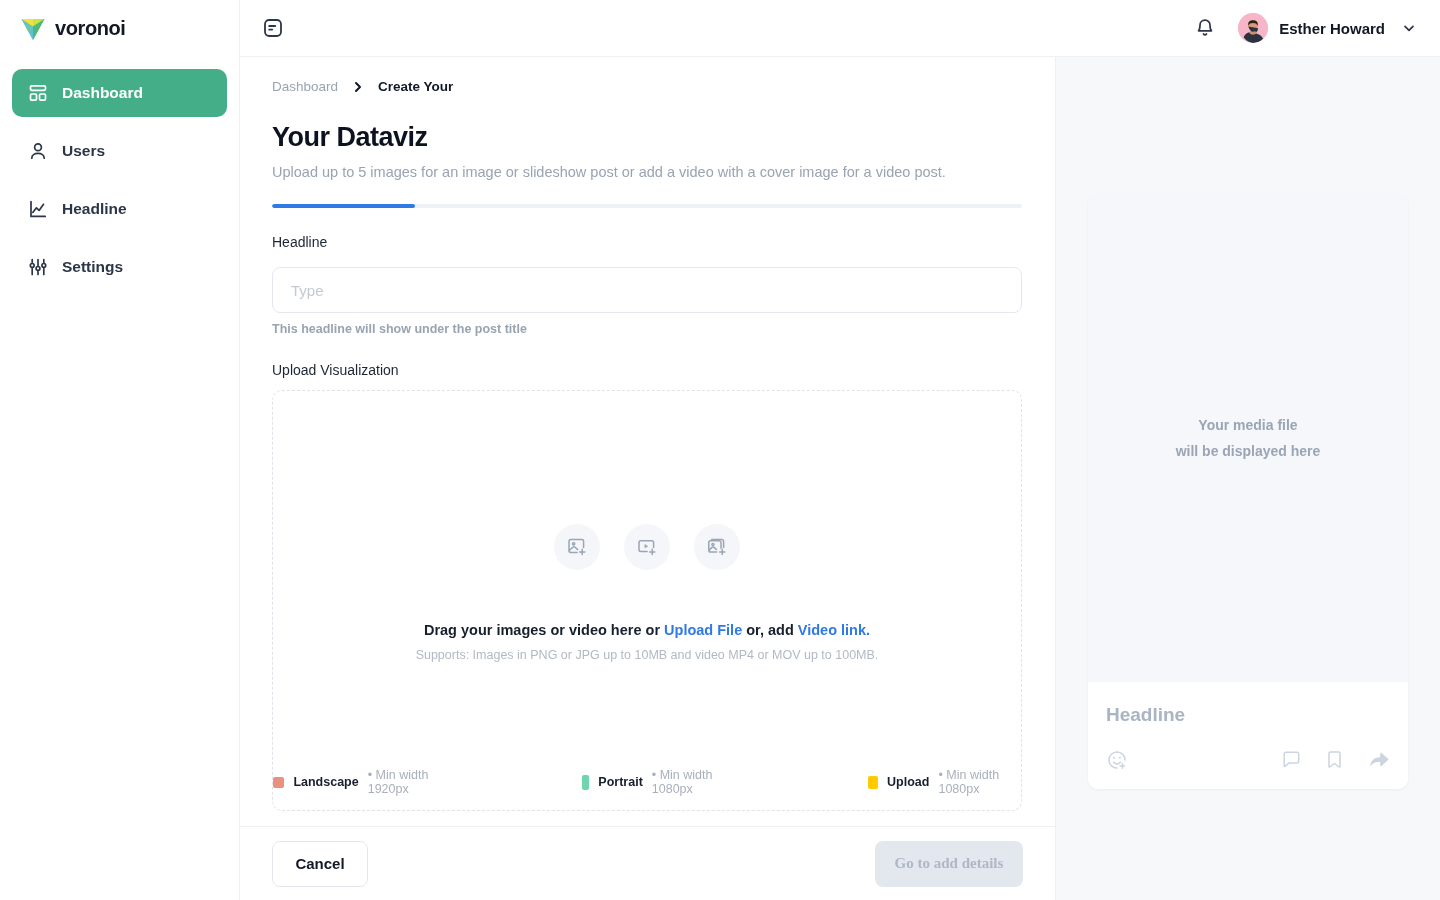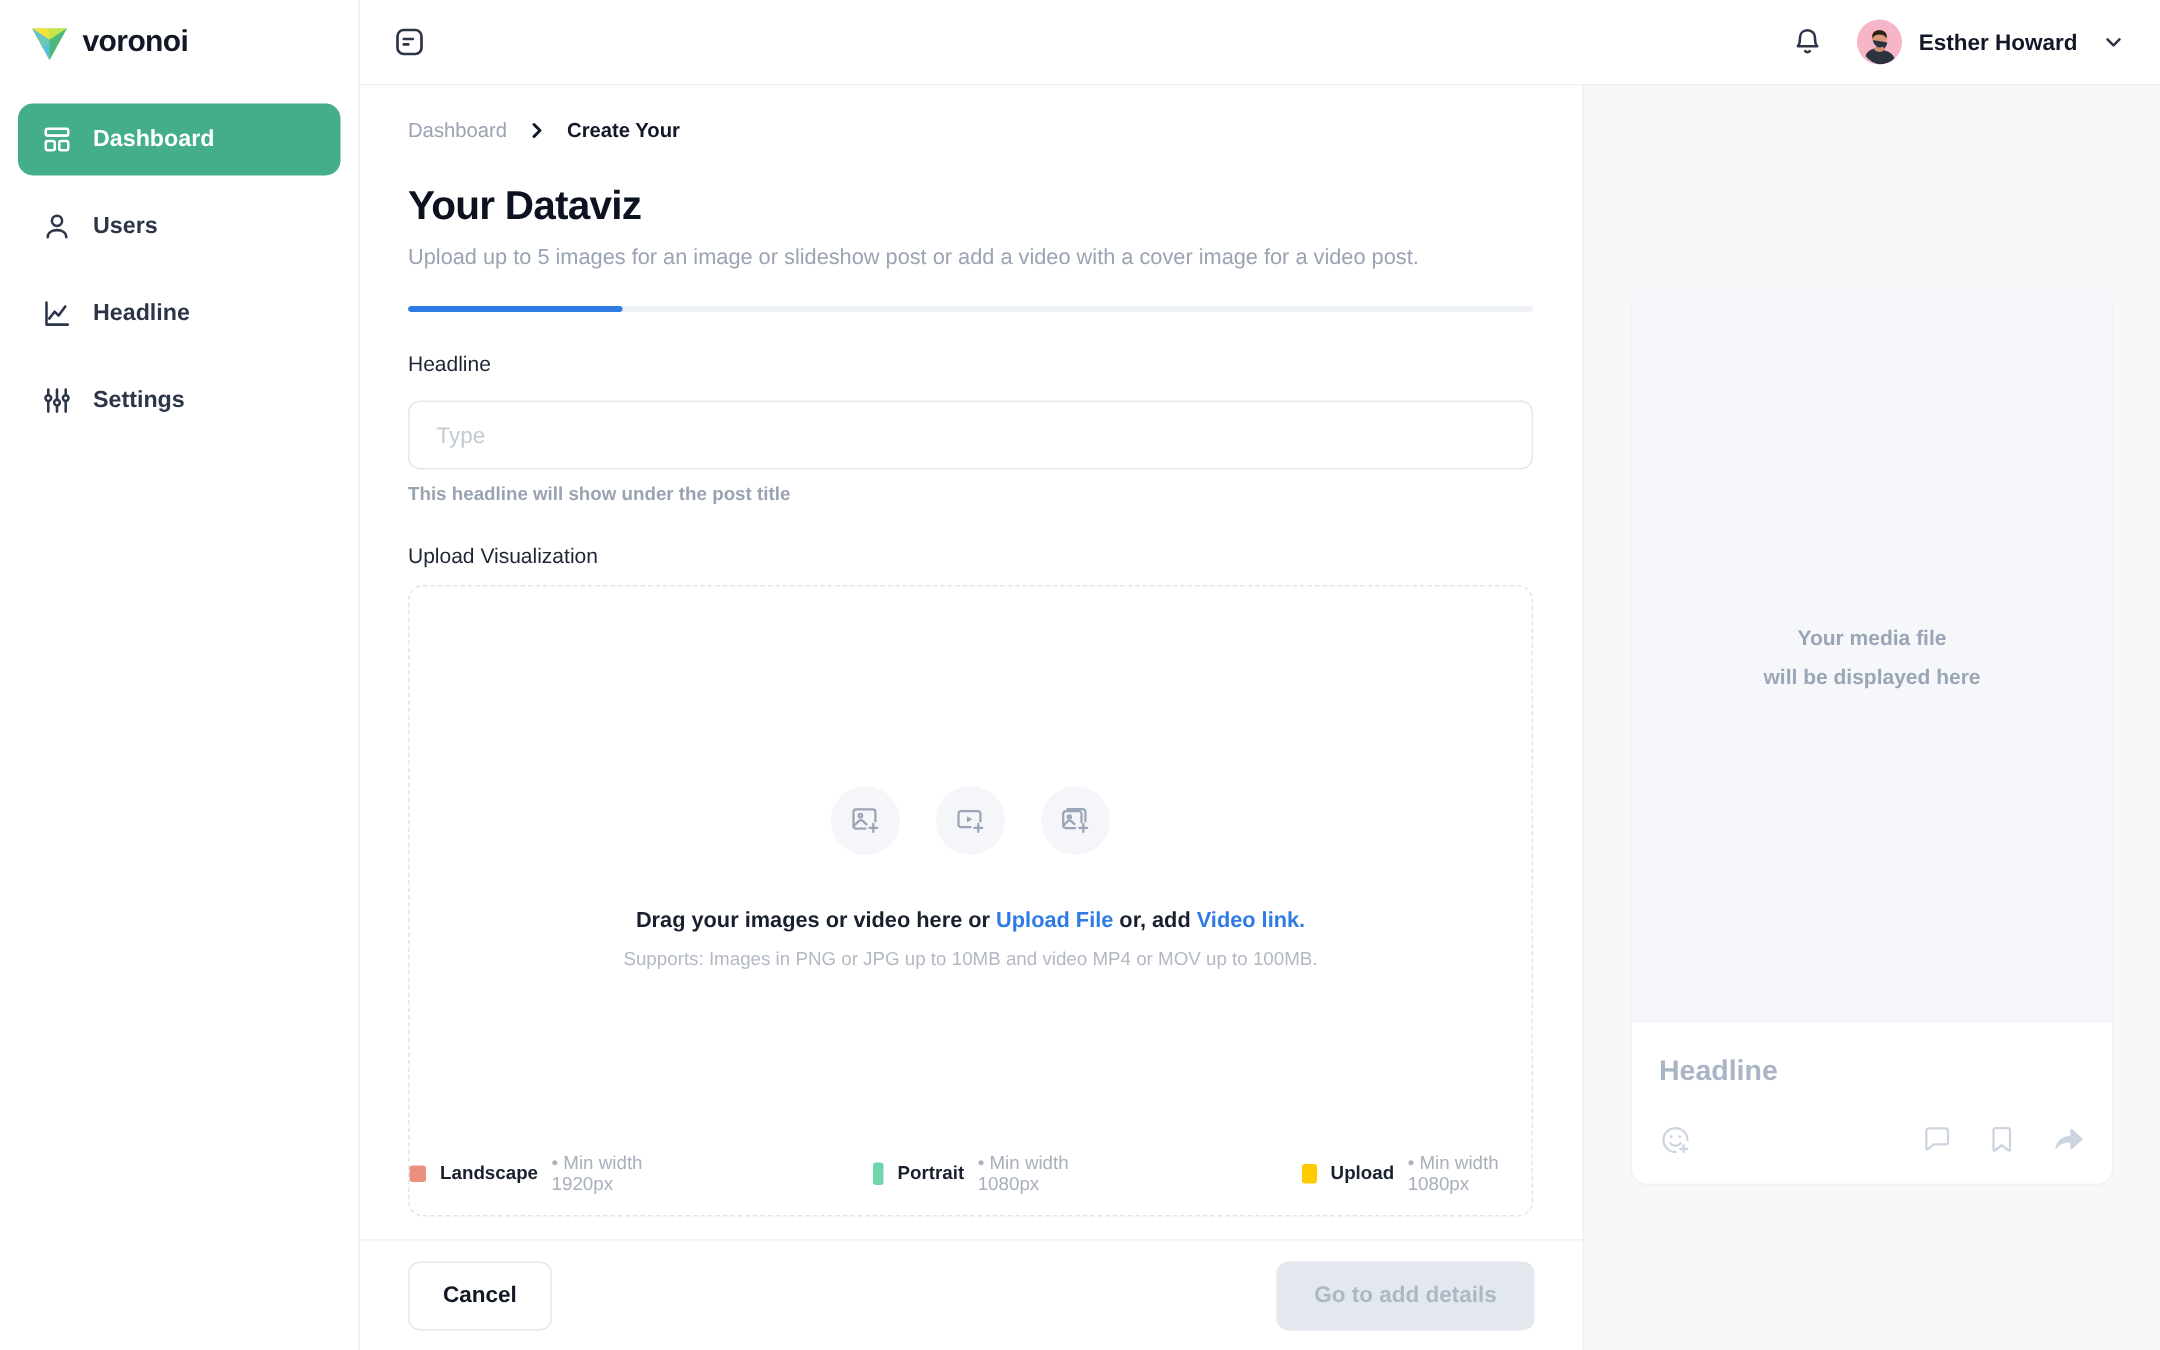--- a/index.html
+++ b/index.html
@@ -112,21 +112,21 @@
     position: relative;
     display: flex; flex-direction: column; align-items: center;
   }
   .dz-icons { display: flex; gap: 24px; margin-top: 133px; }
   .dz-icon-bubble {
     width: 46px; height: 46px; border-radius: 50%;
     background: #f4f6f9; display: flex; align-items: center; justify-content: center;
     cursor: pointer;
   }
   .dz-main {
-    margin-top: 36px; font-size: 14.5px; font-weight: 700; color: #18202e;
+    margin-top: 52px; font-size: 14.5px; font-weight: 700; color: #18202e;
   }
   .dz-main a { color: #2f7ae5; text-decoration: none; cursor: pointer; }
   .dz-sub { margin-top: 10px; font-size: 12.5px; color: #b2b9c4; }
 
   .legend {
     position: absolute; bottom: 14px; left: 0; right: 0;
     display: flex; justify-content: center; gap: 134px;
   }
   .legend-item { display: flex; align-items: center; gap: 9px; }
   .sw-landscape { width: 15px; height: 11px; border-radius: 2px; background: #eb8f7f; }
@@ -143,24 +143,24 @@
     background: #ffffff;
     gap: 32px;
   }
   .btn-cancel {
     width: 96px; height: 46px; border-radius: 8px;
     border: 1px solid #e4e8ee; background: #ffffff;
     font-size: 15px; font-weight: 700; color: #121826;
     font-family: "Liberation Sans", sans-serif; cursor: pointer;
   }
   .btn-next {
-    width: 172px; height: 46px; border-radius: 8px; border: none;
+    width: 148px; height: 46px; border-radius: 8px; border: none;
     background: #e3e8ef; color: #aeb7c4;
     font-size: 15px; font-weight: 700;
-    font-family: Liberation Sans, sans-serif; cursor: not-allowed;
+    font-family: Liberation Serif, serif; cursor: not-allowed;
   }
 
   
   .preview-pane {
     flex: 1 1 auto; background: #f7f8fa;
     display: flex; justify-content: center; align-items: flex-start;
     min-width: 0;
   }
   .preview-card {
     width: 320px; margin-top: 137px;

